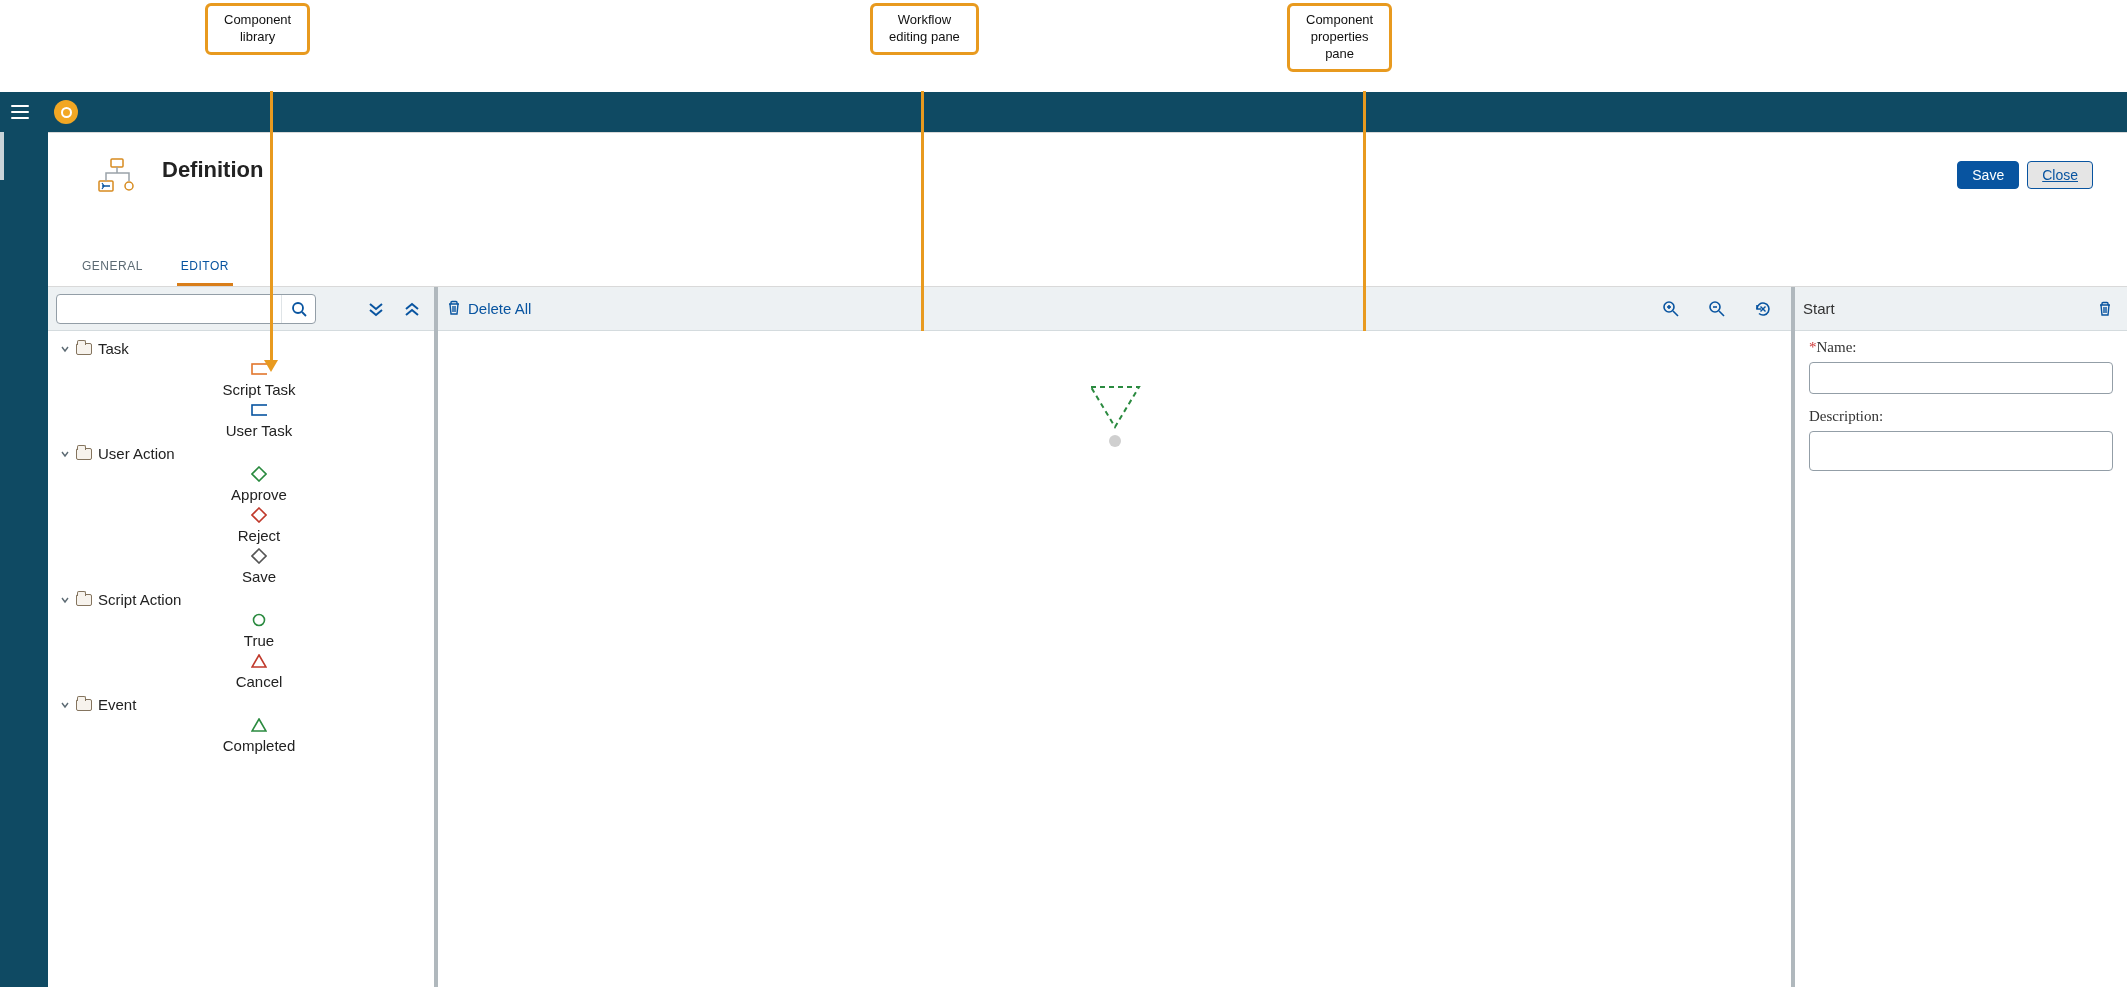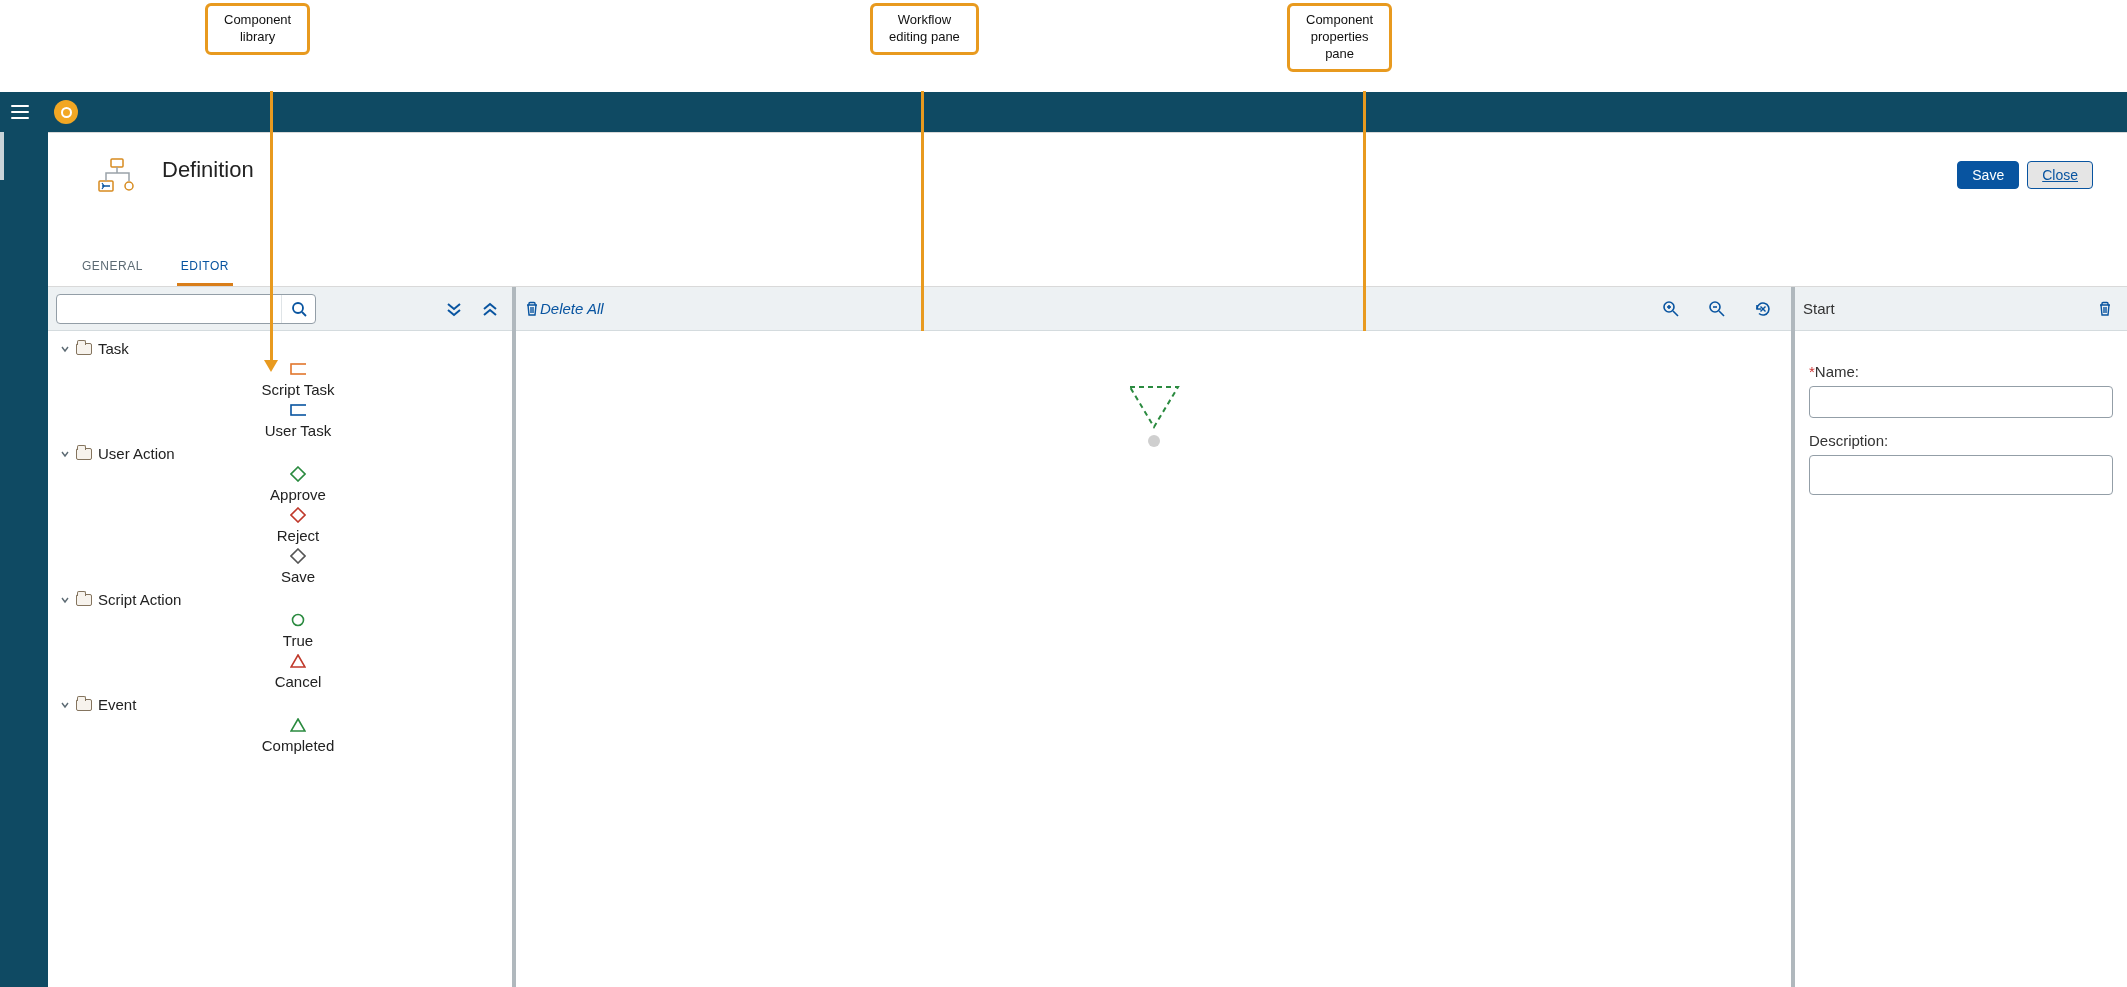--- a/index.html
+++ b/index.html
@@ -99,21 +99,21 @@
   }
 
   
   .content-header {
     padding: 24px 28px 0 48px;
     display: flex;
     align-items: flex-start;
     gap: 24px;
   }
   .definition-icon { width: 42px; height: 42px; position: relative; }
-  .page-title { font-size: 22px; font-weight: 400; color: #222; }
+  .page-title { font-size: 22px; font-weight: 700; color: #222; }
   .header-spacer { flex: 1; }
   .btn {
     padding: 5px 14px;
     border-radius: 4px;
     font-size: 14px;
     cursor: pointer;
     border: 1px solid transparent;
   }
   .btn-primary { background: #0854a0; color: #fff; border-color: #0854a0; }
   .btn-secondary { background: #e5e5e5; color: #0854a0; border: 1px solid #0854a0; text-decoration: underline; }
@@ -137,21 +137,21 @@
   }
   .tab.active { color: #0854a0; font-weight: normal; border-bottom-color: #d97e1a; }
 
   
   .workspace {
     flex: 1;
     display: flex;
     min-height: 0;
   }
   .pane { display: flex; flex-direction: column; min-width: 0; }
-  .pane-left  { width: 468px; border-right: 4px solid #b0b8bd; }
+  .pane-left  { width: 390px; border-right: 4px solid #b0b8bd; }
   .pane-mid   { flex: 1; border-right: 4px solid #b0b8bd; }
   .pane-right { width: 332px; }
 
   .pane-toolbar {
     height: 44px;
     background: #edf1f3;
     border-bottom: 1px solid #d4dbde;
     display: flex;
     align-items: center;
     padding: 0 8px;
@@ -221,42 +221,42 @@
     border-bottom: none;
     border-radius: 2px 2px 0 0;
   }
   .shape {
     width: 16px; height: 12px;
     display: inline-flex; align-items: center; justify-content: center;
   }
 
   
   .mid-toolbar-left {
-    display: flex; align-items: flex-end; 
-    color: #0854a0; font-size: 15px; cursor: pointer; font-style: italic;
+    display: flex; align-items: flex-start; gap: 6px;
+    color: #0854a0; font-size: 15px; cursor: pointer;
   }
   .mid-toolbar-right {
     margin-left: auto;
     display: flex; align-items: center; gap: 18px;
     padding-right: 6px;
   }
   .canvas {
     flex: 1; position: relative; background: #fff; overflow: hidden;
   }
   .start-node {
     position: absolute;
     left: 50%; top: 50px;
     transform: translateX(-50%);
   }
 
   
   .right-title { font-size: 15px; color: #333; }
   .prop-form {
-    padding: 32px 14px;
-    display: flex; flex-direction: column; gap: 14px;
+    padding: 8px 14px;
+    display: flex; flex-direction: column; gap: 14px; font-family: Liberation Serif, serif;
   }
   .prop-field label { display: block; font-size: 15px; color: #333; margin-bottom: 6px; }
   .prop-field .req { color: #c33; }
   .prop-field input, .prop-field textarea {
     width: 100%;
     border: 1px solid #939ea7;
     border-radius: 4px;
     padding: 7px 8px;
     font-size: 14px;
     font-family: inherit;

